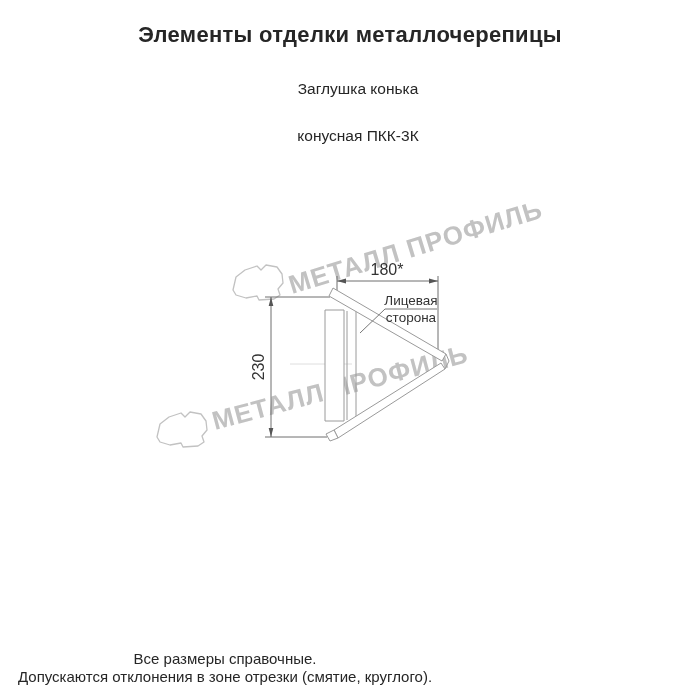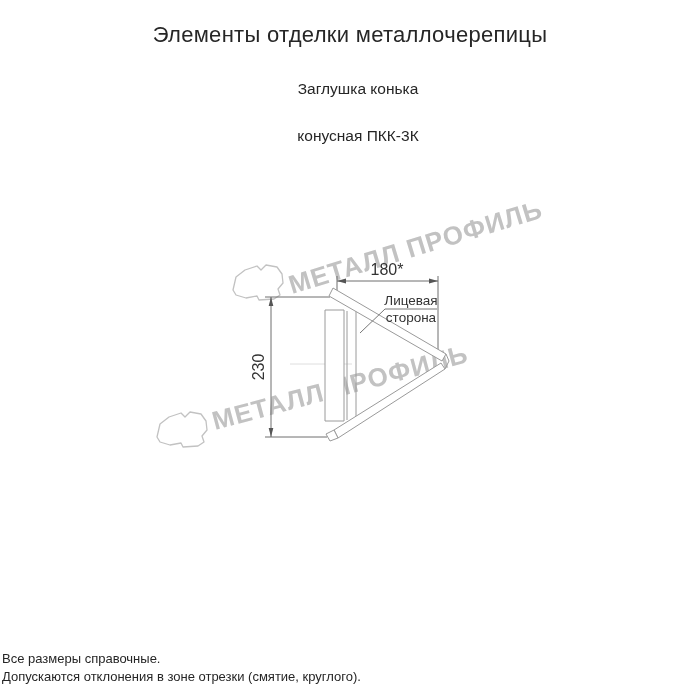--- a/index.html
+++ b/index.html
@@ -3,33 +3,34 @@
 <meta charset="utf-8">
 <style>
   html,body { margin:0; padding:0; }
   body {
     width:700px; height:700px; position:relative; overflow:hidden;
     background:var(--c-bg, #ffffff);
     font-family:"Liberation Sans", sans-serif;
   }
   .page-title {
     position:absolute; top:22px; left:0; width:700px;
-    text-align:center; font-size:22px; font-weight:normal;
+    text-align:center; font-size:22px; font-weight:bold;
     color:var(--c-text, #1f1f1f); letter-spacing:0.3px;
   }
   .product-block {
     position:absolute; top:79px; left:8px; width:700px;
     text-align:center; font-size:15.5px; line-height:20px;
     color:var(--c-text, #2c2c2c);
   }
   .product-variant { margin-top:27px; }
   .footer-notes {
-    position:absolute; left:2px; top:650px;
-    font-size:13px; line-height:17.5px;
+    position:absolute; left:18px; top:650px;
+    font-size:15px; line-height:17.5px;
     color:var(--c-text, #2c2c2c);
+    text-align:center;
   }
   svg.drawing { position:absolute; left:0; top:0; }
 
   .wm-text { font-size:26px; font-weight:bold; fill:var(--c-wm, #c2c2c2); }
   .cloud   { fill:none; stroke:var(--c-wm, #c2c2c2); stroke-width:1.3; stroke-linejoin:round; }
   .centerline { stroke:#dedede; stroke-width:1; }
   .dimline { stroke:var(--c-dim, #6e6e6e); stroke-width:1; fill:none; }
   .arr { fill:#555; stroke:none; }
   .dimtext { font-size:16px; fill:#333; }
   .figshape { stroke:var(--c-line, #9a9a9a); stroke-width:1; fill:#ffffff; stroke-linejoin:round; }

